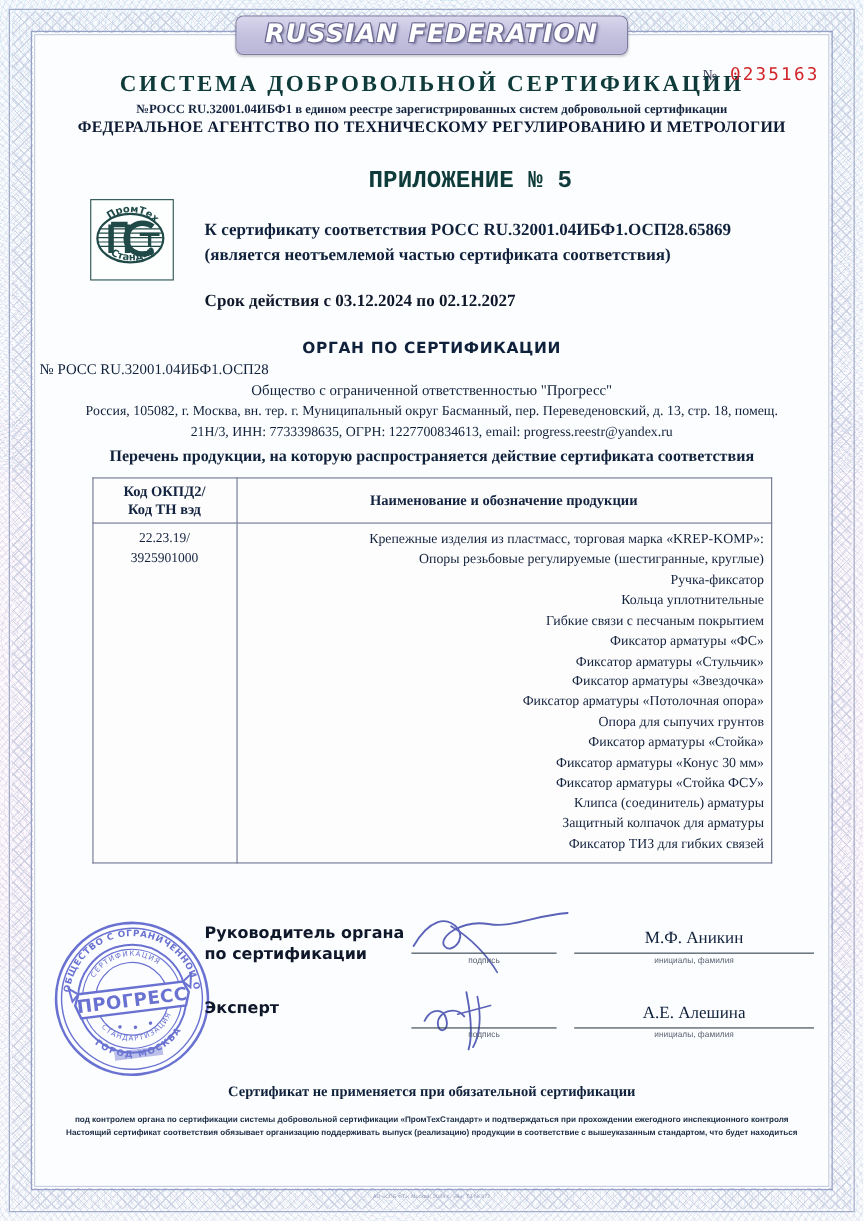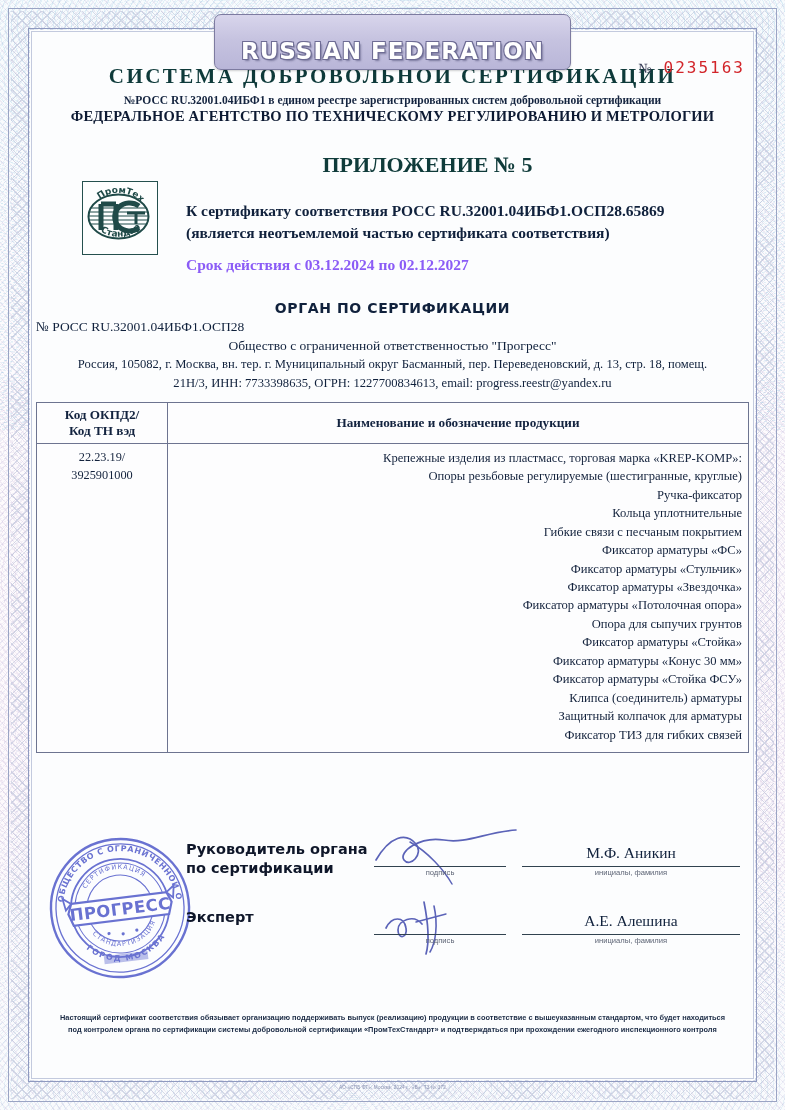--- a/index.html
+++ b/index.html
@@ -78,29 +78,28 @@
   }
   .banner{
     background:linear-gradient(180deg,#d8d5ec 0%,#c6c3e0 45%,#b9b6d8 100%);
     border:1px solid #7d7ba0;
     border-radius:7px;
     padding:3px 26px 5px 26px;
     box-shadow:0 1px 2px rgba(0,0,0,.18);
   }
   .banner-text{
     font-family:"DejaVu Sans", sans-serif;
-    font-weight:bold;
+    font-weight:bold;font-style:italic;
     font-size:23px;letter-spacing:1px;
     color:#ffffff;
     text-shadow:
       1px 1px 0 #6e6c94, -1px -1px 0 #6e6c94,
       1px -1px 0 #6e6c94, -1px 1px 0 #6e6c94,
       2px 2px 2px rgba(70,70,110,.55);
     white-space:nowrap;
-    margin-top:20px;
   }
 
   .serial{
     position:absolute;right:4px;top:24px;
     font-family:"DejaVu Sans Mono", monospace;
     font-size:16px;color:#d2252a;letter-spacing:2px;
     white-space:nowrap;
   }
   .serial .no{color:#3a3f58;font-family:"Liberation Serif",serif;font-size:14px;letter-spacing:0;}
 
@@ -131,52 +130,52 @@
     position:absolute;left:46px;top:147px;
     width:74px;height:72px;
     border:1.5px solid #25504e;
     background:rgba(255,255,255,.35);
   }
   .logo svg{display:block;}
 
   
   .appendix{
     text-align:center;margin-top:27px;
-    font-family:Liberation Serif, serif;
+    font-family:Liberation Mono, monospace;
     font-size:22px;font-weight:bold;color:#0f3b3a;
     padding-left:70px;
   }
   .cert-ref{
     margin-top:22px;padding-left:150px;
     font-size:15.5px;font-weight:bold;color:#10213c;
     line-height:1.42;
   }
   .valid{
-    margin-top:12px;padding-left:150px;
-    font-size:15.5px;font-weight:bold;color:#8b5cf6;
+    margin-top:22px;padding-left:150px;
+    font-size:15.5px;font-weight:bold;color:#0f172a;
   }
 
   
   .organ-title{
     text-align:center;margin-top:26px;
     font-family:"DejaVu Sans", sans-serif;
     font-size:14px;font-weight:bold;color:#10213c;letter-spacing:.6px;
   }
   .organ-num{text-align:left;margin-top:3px;font-size:13.5px;color:#10213c;}
   .organ-name{text-align:center;margin-top:3px;font-size:13.5px;color:#10213c;}
   .organ-addr{text-align:center;margin-top:2px;font-size:12.6px;color:#10213c;line-height:1.34;}
   .perechen{
     text-align:center;margin-top:6px;
     font-size:14.6px;font-weight:bold;color:#10213c;
   }
 
   
   .tbl{
     margin:10px auto 0 auto;
-    width:713px;
+    width:618px;
     border-collapse:collapse;
     background:rgba(255,255,255,.25);
   }
   .tbl th,.tbl td{border:1px solid #6d7490;text-align:right;}
   .tbl th{
     font-size:13.2px;font-weight:bold;color:#13233f;
     padding:4px 3px;text-align:center;line-height:1.22;
   }
   .col-code{width:124px;}
   .tbl td.code{
@@ -297,20 +296,21 @@
       <div>К сертификату соответствия РОСС RU.32001.04ИБФ1.ОСП28.65869</div>
       <div>(является неотъемлемой частью сертификата соответствия)</div>
     </div>
     <div class="valid">Срок действия с 03.12.2024 по 02.12.2027</div>
 
     <div class="organ-title">ОРГАН ПО СЕРТИФИКАЦИИ</div>
     <div class="organ-num">№ РОСС RU.32001.04ИБФ1.ОСП28</div>
     <div class="organ-name">Общество с ограниченной ответственностью "Прогресс"</div>
     <div class="organ-addr">Россия, 105082, г. Москва, вн. тер. г. Муниципальный округ Басманный, пер. Переведеновский, д. 13, стр. 18, помещ.</div>
     <div class="organ-addr">21Н/3, ИНН: 7733398635, ОГРН: 1227700834613, email: progress.reestr@yandex.ru</div>
+    <div class="perechen">Перечень продукции, на которую распространяется действие сертификата соответствия</div>
 
     <table class="tbl">
       <thead>
         <tr>
           <th class="col-code">
             <div>Код ОКПД2/</div>
             <div>Код ТН вэд</div>
           </th>
           <th>Наименование и обозначение продукции</th>
         </tr>
@@ -411,22 +411,23 @@
         </svg>
         <div class="sig-line sig-l1"></div>
         <div class="sig-line sig-l2"></div>
         <div class="sig-cap sig-cap1">подпись</div>
         <div class="sig-cap sig-cap2">инициалы, фамилия</div>
         <div class="sig-name">А.Е. Алешина</div>
       </div>
 
     </div>
 
+    <div class="footer-note">Сертификат не применяется при обязательной сертификации</div>
     <div class="footer-small">
+      <div>под контролем органа по сертификации системы добровольной сертификации «ПромТехСтандарт» и подтверждаться при прохождении ежегодного инспекционного контроля</div>
       <div>Настоящий сертификат соответствия обязывает организацию поддерживать выпуск (реализацию) продукции в соответствие с вышеуказанным стандартом, что будет находиться</div>
-      <div>под контролем органа по сертификации системы добровольной сертификации «ПромТехСтандарт» и подтверждаться при прохождении ежегодного инспекционного контроля</div>
     </div>
 
   </div>
 
   <div class="microprint">АО «СПБ ФТ», Москва, 2024 г., «В», ТЗ № 372</div>
 
 </div>
 
 </body></html>

